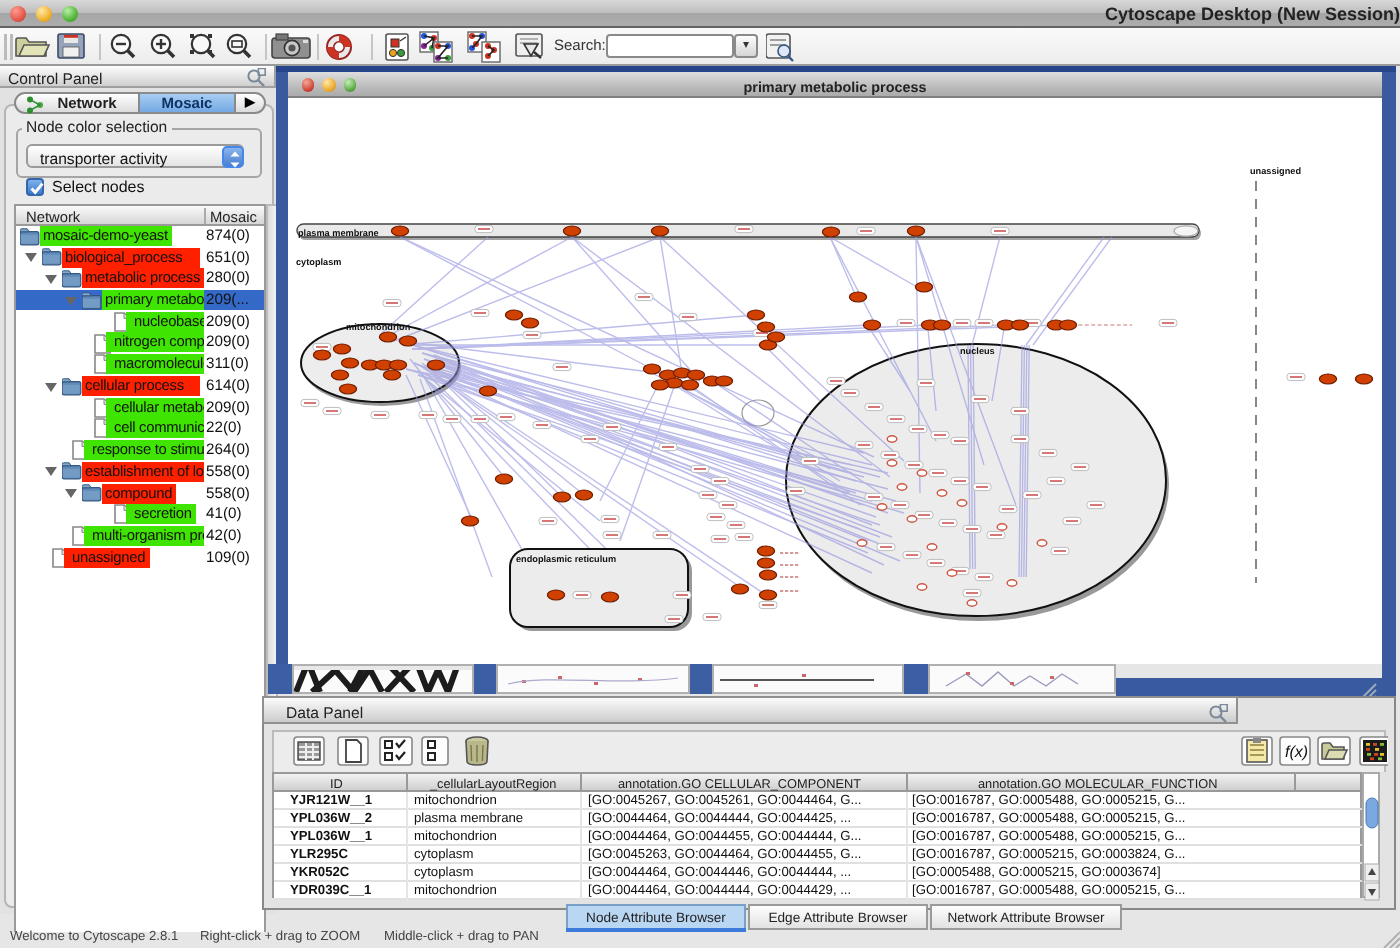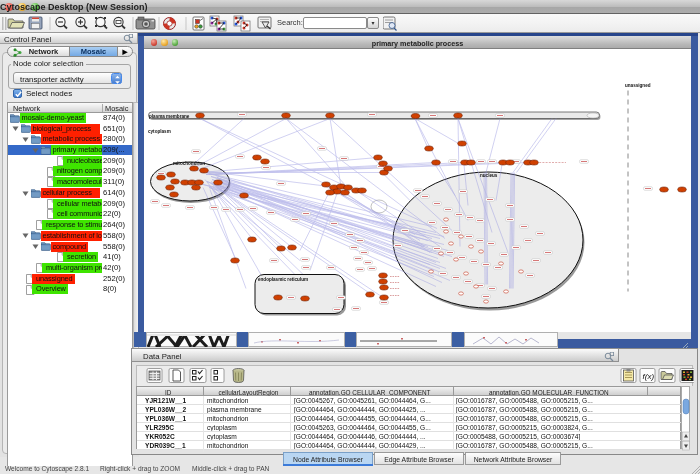--- a/index.html
+++ b/index.html
@@ -1,21 +1,21 @@
 <!DOCTYPE html>
 <html><head><meta charset="utf-8"><style>
 * { margin:0; padding:0; box-sizing:border-box; }
 html,body { width:700px; height:474px; overflow:hidden; background:#e6e6e6;
   font-family:"Liberation Sans", sans-serif; }
 .abs { position:absolute; }
 #titlebar { left:0; top:0; width:700px; height:14px;
   background:linear-gradient(#d8d8d8,#bdbdbd 50%,#a6a6a6 51%,#adadad);
   border-bottom:1px solid #636363; }
 #titlebar .dot { position:absolute; top:2.5px; width:8px; height:8px; border-radius:50%; }
-#titletext { position:absolute; left:0; right:0; top:2px; text-align:left;
+#titletext { position:absolute; left:0; right:0; top:2px; text-align:right;
   font-size:9px; font-weight:bold; color:#222; }
 #toolbar { left:0; top:14px; width:700px; height:19px; background:linear-gradient(#fafafa,#ececec);
   border-bottom:1px solid #9a9a9a; }
 #searchlbl { position:absolute; left:277px; top:4px; font-size:7.5px; color:#333; }
 #searchbox { position:absolute; left:303px; top:3px; width:64px; height:12px; background:#fff;
   border:1px solid #8a8a8a; border-radius:2px; }
 #searchbtn { position:absolute; left:367px; top:3px; width:12px; height:12px;
   background:linear-gradient(#fdfdfd,#d5d5d5); border:1px solid #8a8a8a; border-radius:2px;
   font-size:6px; text-align:center; line-height:11px; color:#333; }
 #leftpanel { left:0; top:33px; width:139px; height:424px; background:#e2e2e2; }
@@ -414,31 +414,21 @@
       <span class="trnum">42(0)</span>
     </div>
     <div class="trrow" style="top:160.80px">
       <span style="position:absolute;left:18px;width:10px;height:10px">
         <svg width="9" height="10" viewBox="0 0 9 10" style="position:absolute;top:0.5px">
           <path d="M0.5 0.5 L5 0.5 L8 3.2 L8 9.5 L0.5 9.5 Z" fill="#fff" stroke="#888" stroke-width="0.8"></path>
           <path d="M5 0.5 L5 3.2 L8 3.2 Z" fill="#ddd" stroke="#888" stroke-width="0.5"></path>
         </svg>
       </span>
       <span class="trlbl" style="left:24px;padding-left:4px;background:#ff2000;max-width:69.5px;">unassigned</span>
-      <span class="trnum">252(0)</span>
-    </div>
-    <div class="trrow" style="top:171.52px">
-      <span style="position:absolute;left:18px;width:10px;height:10px">
-        <svg width="9" height="10" viewBox="0 0 9 10" style="position:absolute;top:0.5px">
-          <path d="M0.5 0.5 L5 0.5 L8 3.2 L8 9.5 L0.5 9.5 Z" fill="#fff" stroke="#888" stroke-width="0.8"></path>
-          <path d="M5 0.5 L5 3.2 L8 3.2 Z" fill="#ddd" stroke="#888" stroke-width="0.5"></path>
-        </svg>
-      </span>
-      <span class="trlbl" style="left:24px;padding-left:4px;background:#3fe400;max-width:69.5px;">Overview</span>
-      <span class="trnum">8(0)</span>
+      <span class="trnum">109(0)</span>
     </div>
   </div>
 <div class="abs" id="treehdr">
     <span class="n1">Network</span>
     <span class="dv"></span>
     <span class="n2">Mosaic</span>
   </div>
 <div class="abs" id="treescroll"></div>
 
 <div class="abs" id="iwin-topline"></div>

